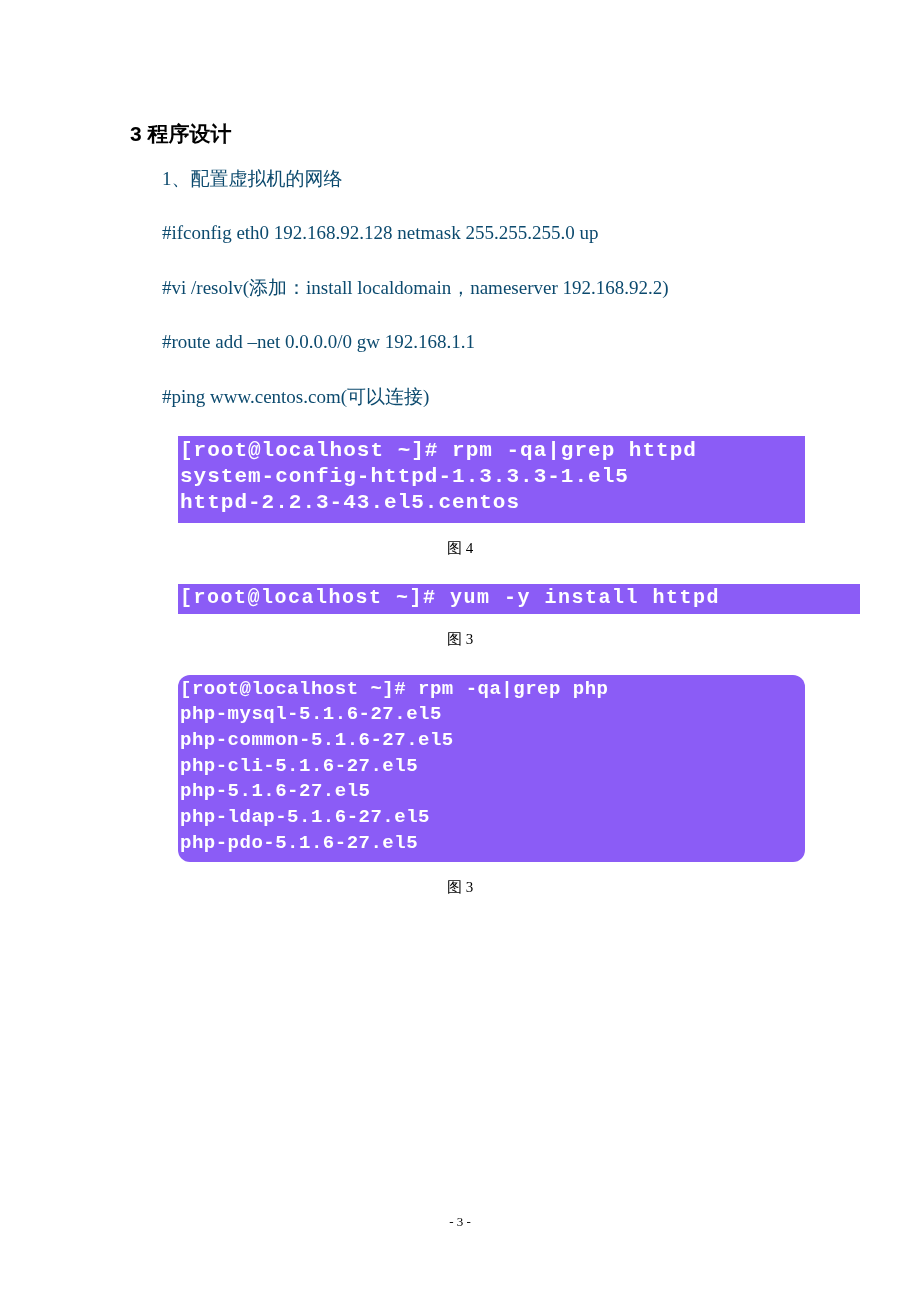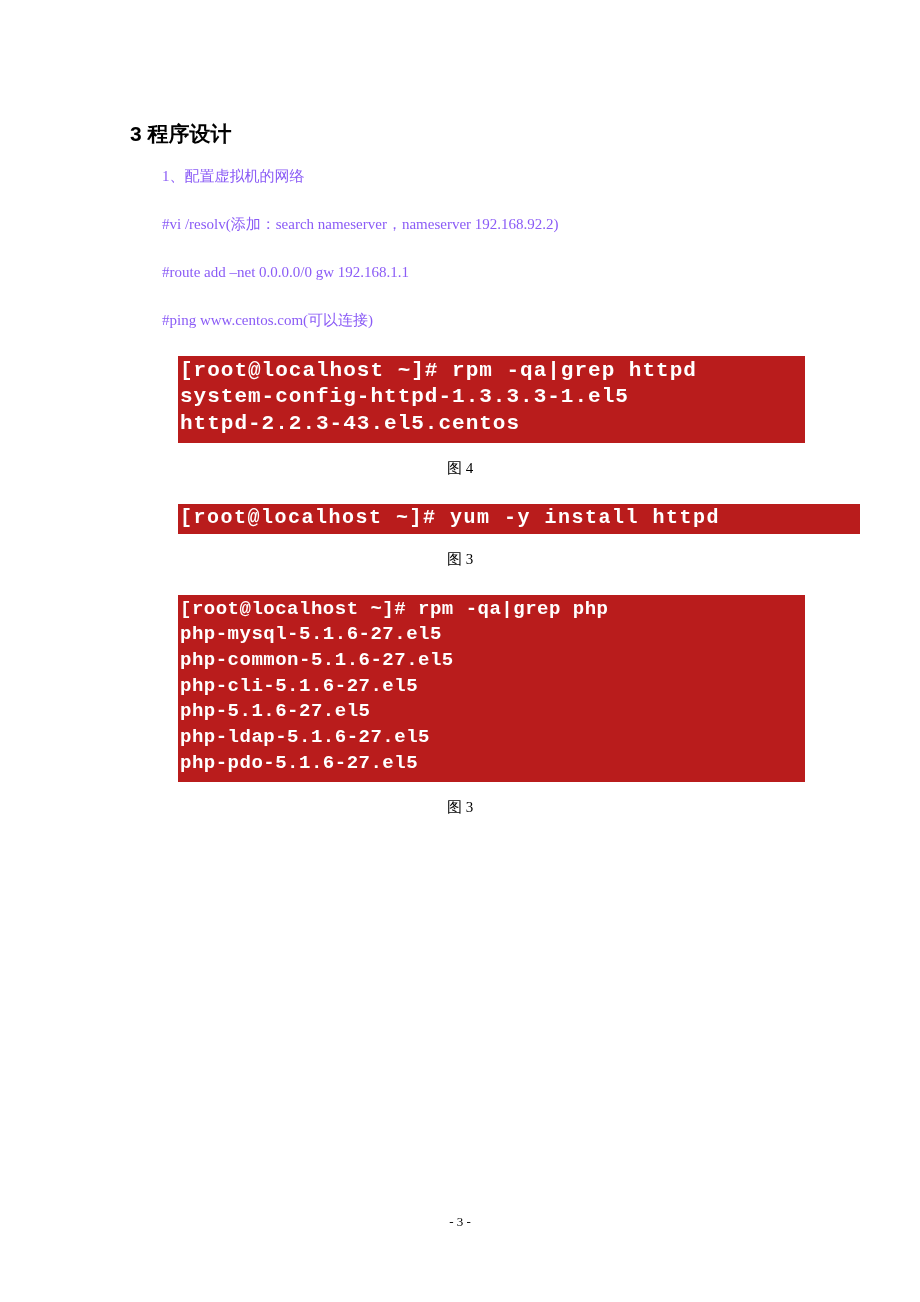--- a/index.html
+++ b/index.html
@@ -13,51 +13,51 @@
     .page {
       padding: 120px 130px 0 130px;
     }
     .section-title {
       font-size: 21px;
       font-weight: bold;
       font-family: "SimHei", "黑体", sans-serif;
       margin-bottom: 16px;
     }
     .body-text {
-      font-size: 15px;
+      font-size: 19px;
       line-height: 1.6;
       margin-bottom: 24px;
       padding-left: 32px;
-      color: #8b5cf6;
+      color: #0c4a6e;
     }
     .body-text.indent-less {
       padding-left: 26px;
     }
     .terminal {
-      background: #b91c1c;
+      background: #8b5cf6;
       color: #ffffff;
       font-family: "Courier New", "Lucida Console", monospace;
       font-weight: bold;
       font-size: 21px;
       padding: 2px 4px 6px 2px;
       margin: 2px 0 16px 48px;
       line-height: 1.25;
       letter-spacing: 1px;
       white-space: pre;
       overflow: hidden;
     }
     .terminal.t1 { width: 627px; }
     .terminal.t2 {
       width: 682px;
       font-size: 20px;
       letter-spacing: 1.5px;
       padding: 0 2px 2px 2px;
       line-height: 1.4;
     }
-    .terminal.t3 { width: 627px; font-size: 19px; letter-spacing: 0.5px; line-height: 1.35; }
+    .terminal.t3 { width: 627px; font-size: 19px; letter-spacing: 0.5px; line-height: 1.35; border-radius: 12px; }
     .fig-caption {
       text-align: center;
       font-size: 15px;
       margin: 14px 0 26px 0;
     }
     .page-number {
       position: absolute;
       bottom: 72px;
       width: 100%;
       left: 0;
@@ -67,21 +67,22 @@
     }
   </style>
 </head>
 <body>
 
 <div class="page">
 
   <h2 class="section-title">3 程序设计</h2>
 
   <p class="body-text">1、配置虚拟机的网络</p>
-  <p class="body-text">#vi /resolv(添加：search nameserver，nameserver 192.168.92.2)</p>
+  <p class="body-text">#ifconfig eth0 192.168.92.128 netmask 255.255.255.0 up</p>
+  <p class="body-text">#vi /resolv(添加：install localdomain，nameserver 192.168.92.2)</p>
   <p class="body-text">#route add –net 0.0.0.0/0 gw 192.168.1.1</p>
   <p class="body-text">#ping www.centos.com(可以连接)</p>
 
   <div class="terminal t1">[root@localhost ~]# rpm -qa|grep httpd
 system-config-httpd-1.3.3.3-1.el5
 httpd-2.2.3-43.el5.centos</div>
   <p class="fig-caption">图 4</p>
 
 
   <div class="terminal t2">[root@localhost ~]# yum -y install httpd</div>

